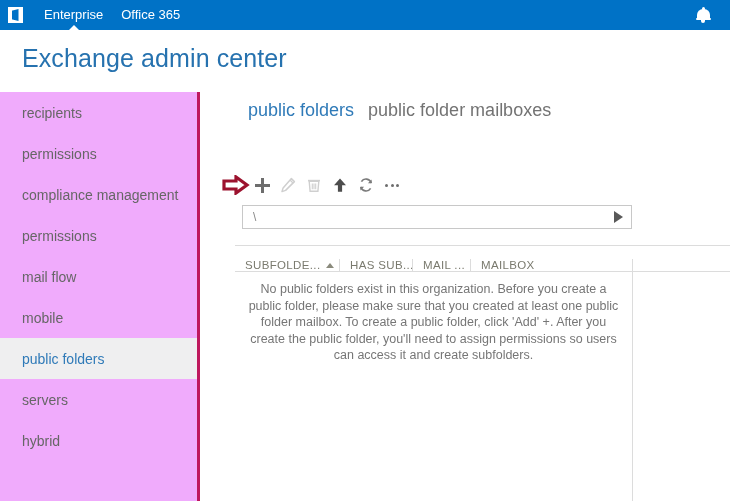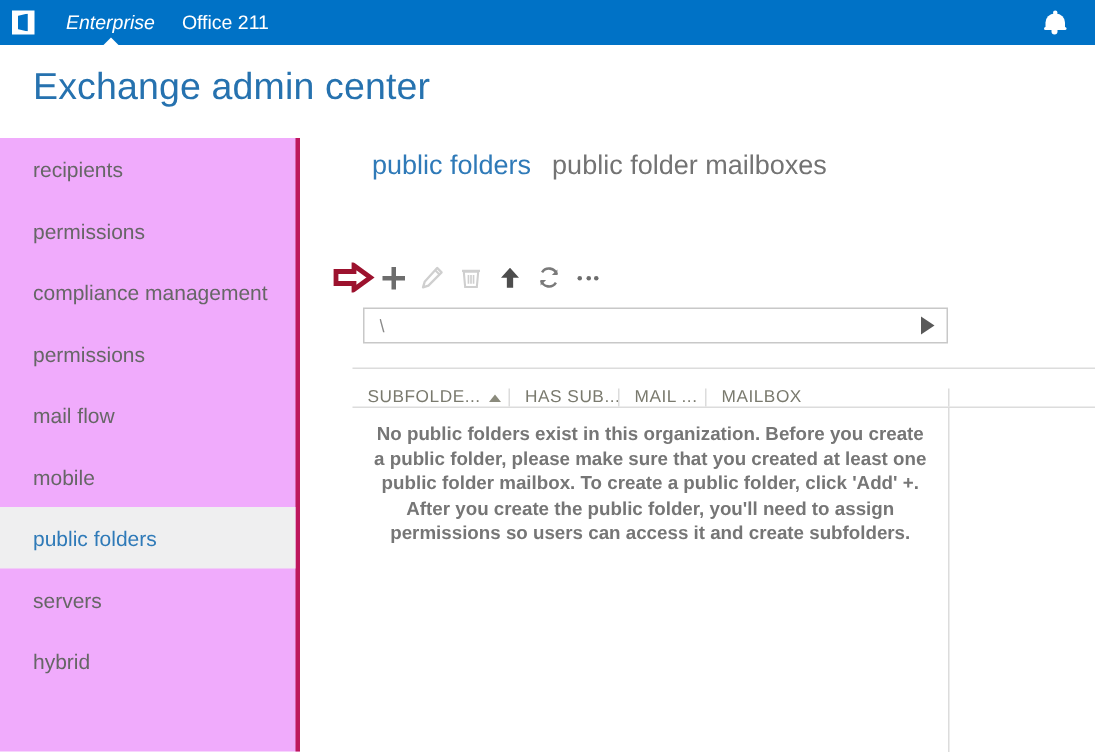--- a/index.html
+++ b/index.html
@@ -45,21 +45,21 @@
   .suite-link {
     color: #ffffff;
     font-size: 13px;
     padding: 0 9px;
     line-height: 30px;
     height: 30px;
     position: relative;
     white-space: nowrap;
     cursor: pointer;
   }
-  .suite-link.enterprise { margin-left: 5px; font-style: italic; }
+  .suite-link.enterprise { margin-left: 5px; }
   .suite-link.enterprise::after {
     content: "";
     position: absolute;
     bottom: -1px;
     left: 50%;
     transform: translateX(-50%);
     border-left: 6px solid transparent;
     border-right: 6px solid transparent;
     border-bottom: 6px solid #ffffff;
   }
@@ -287,35 +287,34 @@
     height: 321px;
     border-right: 1px solid #dcdcdc;
     background: #ffffff;
   }
   .empty-msg {
     padding: 9px 12px 0 12px;
     font-size: 12.5px;
     line-height: 16.5px;
     color: #767676;
     text-align: center;
-    font-weight: bold;
   }
 </style>
 </head>
 <body>
 
 <div class="suite-bar">
   <div class="waffle">
     <div class="office-logo">
       <div class="doc"></div>
       <div class="fold"></div>
     </div>
   </div>
   <div class="suite-link enterprise">Enterprise</div>
-  <div class="suite-link">Office 211</div>
+  <div class="suite-link">Office 365</div>
   <div class="bell-wrap">
     <div class="bell">
       <div class="body"></div>
       <div class="base"></div>
       <div class="clapper"></div>
       <div class="nub"></div>
     </div>
   </div>
 </div>
 

